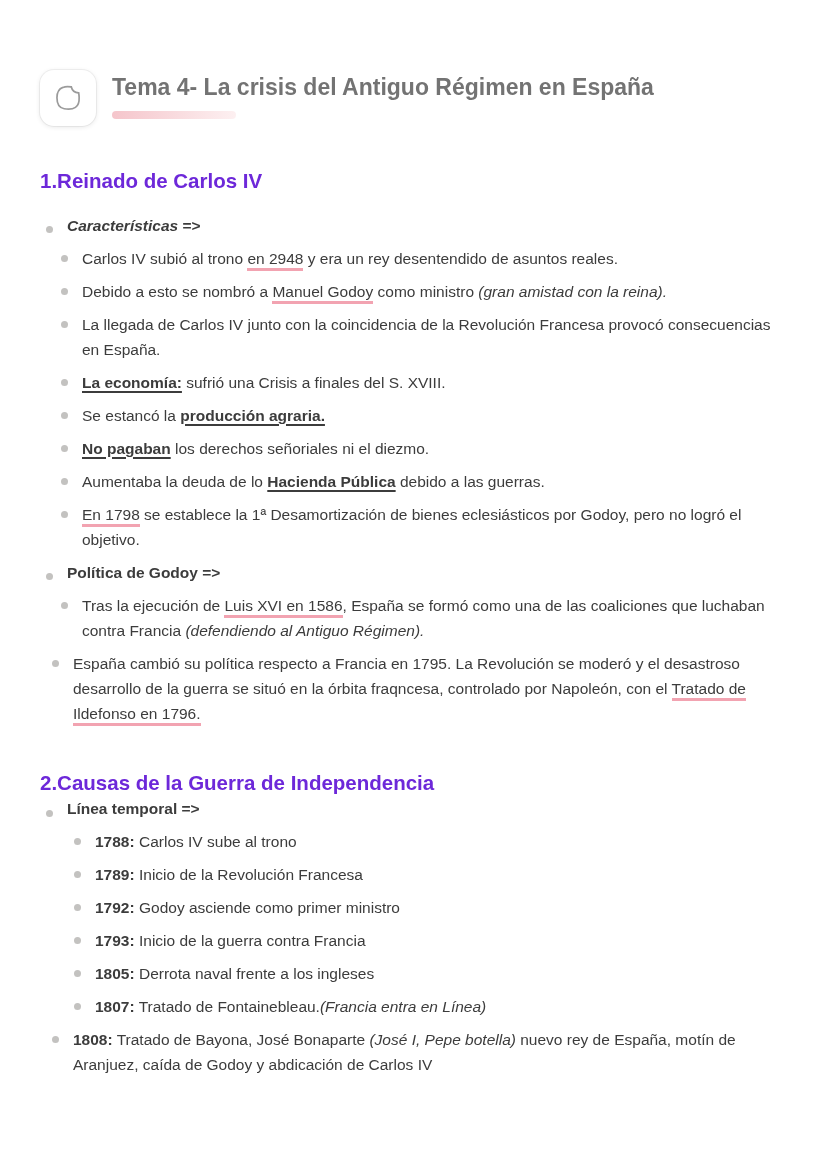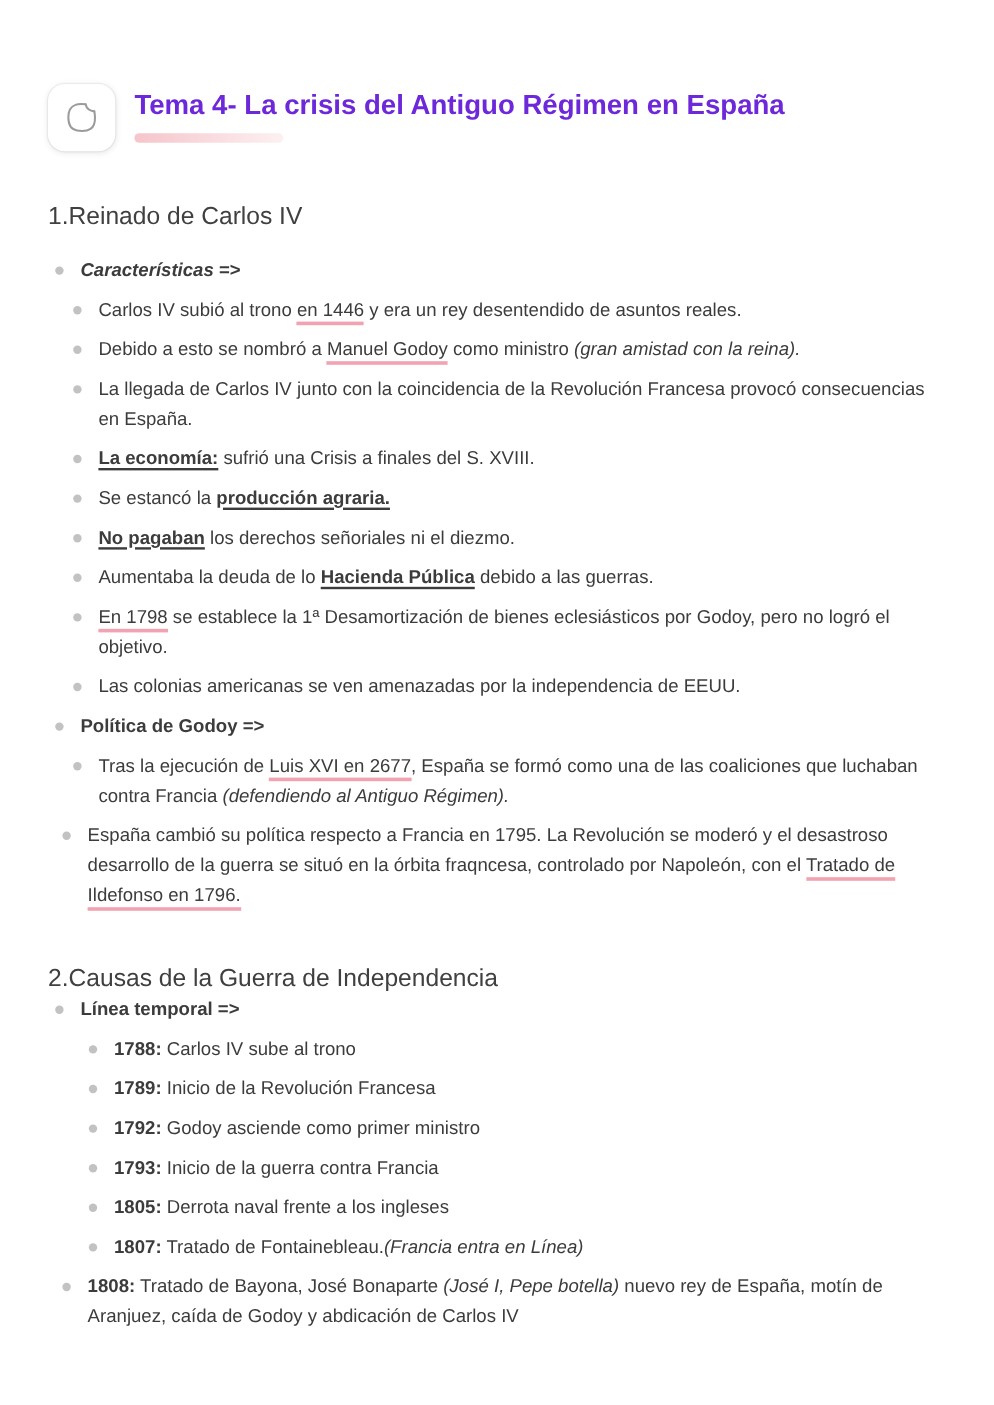--- a/index.html
+++ b/index.html
@@ -11,36 +11,36 @@
   .doc{padding:70px 44px 0 40px;}
 
   
   .page-header{display:flex;align-items:flex-start;gap:16px;}
   .icon-card{
     width:56px;height:56px;border-radius:14px;background:#fff;
     box-shadow:0 1px 5px rgba(0,0,0,0.10), 0 0 0 1px #f3f3f3;
     display:flex;align-items:center;justify-content:center;flex:0 0 auto;
   }
   .title-wrap{padding-top:3px;}
-  h1.page-title{margin:0;font-size:23px;font-weight:700;color:#6d28d9;line-height:1.25;}
+  h1.page-title{margin:0;font-size:23px;font-weight:700;color:#737373;line-height:1.25;}
   .title-highlight{
     margin-top:9px;width:124px;height:8px;border-radius:4px;
     background:linear-gradient(90deg,#f5c5cb 0%,#f9dde0 55%,#fdf0f1 100%);
   }
 
   
-  h2.section-heading{margin:0;font-size:20.5px;font-weight:400;color:#404040;line-height:1.3;}
+  h2.section-heading{margin:0;font-size:20.5px;font-weight:700;color:#6d28d9;line-height:1.3;}
   .sec-1 h2{margin:42px 0 18px 0;}
   .sec-2 h2{margin:44px 0 0 0;}
 
   
   .item{display:flex;margin-bottom:8px;font-size:15.5px;line-height:25px;}
   .bullet{flex:0 0 auto;width:7px;height:7px;border-radius:50%;background:#c3c2c0;margin:9px 14px 0 0;}
   .item-text{max-width:700px;}
-  .lvl-1{margin-left:6px;}
+  .lvl-1{margin-left:6px;align-items:center;}
   .lvl-2{margin-left:21px;}
   .lvl-2b{margin-left:12px;}
   .lvl-3{margin-left:34px;}
 
   
   .s-b{font-weight:700;}
   .s-i{font-style:italic;}
   .s-bi{font-weight:700;font-style:italic;}
   .s-bu{
     font-weight:700;text-decoration:underline;
@@ -74,21 +74,21 @@
   <section class="sec-1">
     <h2 class="section-heading">1.Reinado de Carlos IV</h2>
     <div class="list">
   <div class="item lvl-1">
     <span class="bullet"></span>
     <span class="item-text"><span class="s-bi">Características</span><span class="s-b">  =&gt;</span></span>
   </div>
 
   <div class="item lvl-2">
     <span class="bullet"></span>
-    <span class="item-text"><span>Carlos IV subió al trono </span><span class="s-pink">en 1446</span><span> y era un rey desentendido de asuntos reales.</span></span>
+    <span class="item-text"><span>Carlos IV subió al trono </span><span class="s-pink">en 2948</span><span> y era un rey desentendido de asuntos reales.</span></span>
   </div>
 
   <div class="item lvl-2">
     <span class="bullet"></span>
     <span class="item-text"><span>Debido a esto se nombró a </span><span class="s-pink">Manuel Godoy</span><span> como ministro </span><span class="s-i">(gran amistad con la reina).</span></span>
   </div>
 
   <div class="item lvl-2">
     <span class="bullet"></span>
     <span class="item-text"><span>La llegada de Carlos IV junto con la coincidencia de la Revolución Francesa provocó consecuencias en España.</span></span>
@@ -112,33 +112,29 @@
   <div class="item lvl-2">
     <span class="bullet"></span>
     <span class="item-text"><span>Aumentaba la deuda de lo </span><span class="s-bu">Hacienda Pública</span><span> debido a las guerras.</span></span>
   </div>
 
   <div class="item lvl-2">
     <span class="bullet"></span>
     <span class="item-text"><span class="s-pink">En 1798</span><span> se establece la 1ª Desamortización de bienes eclesiásticos por Godoy, pero no logró el objetivo.</span></span>
   </div>
 
-  <div class="item lvl-2">
-    <span class="bullet"></span>
-    <span class="item-text"><span>Las colonias americanas se ven amenazadas por la independencia de EEUU.</span></span>
-  </div>
 
   <div class="item lvl-1">
     <span class="bullet"></span>
     <span class="item-text"><span class="s-b">Política de Godoy =&gt;</span></span>
   </div>
 
   <div class="item lvl-2">
     <span class="bullet"></span>
-    <span class="item-text"><span>Tras la ejecución de </span><span class="s-pink">Luis XVI en 2677</span><span>, España se formó como una de las coaliciones que luchaban contra Francia </span><span class="s-i">(defendiendo al Antiguo Régimen).</span></span>
+    <span class="item-text"><span>Tras la ejecución de </span><span class="s-pink">Luis XVI en 1586</span><span>, España se formó como una de las coaliciones que luchaban contra Francia </span><span class="s-i">(defendiendo al Antiguo Régimen).</span></span>
   </div>
 
   <div class="item lvl-2b">
     <span class="bullet"></span>
     <span class="item-text"><span>España cambió su política respecto a Francia en 1795. La Revolución se moderó y el desastroso desarrollo de la guerra se situó en la órbita fraqncesa, controlado por Napoleón, con el </span><span class="s-pink">Tratado de Ildefonso en 1796.</span></span>
   </div>
 </div>
   </section>
 
   <section class="sec-2">

